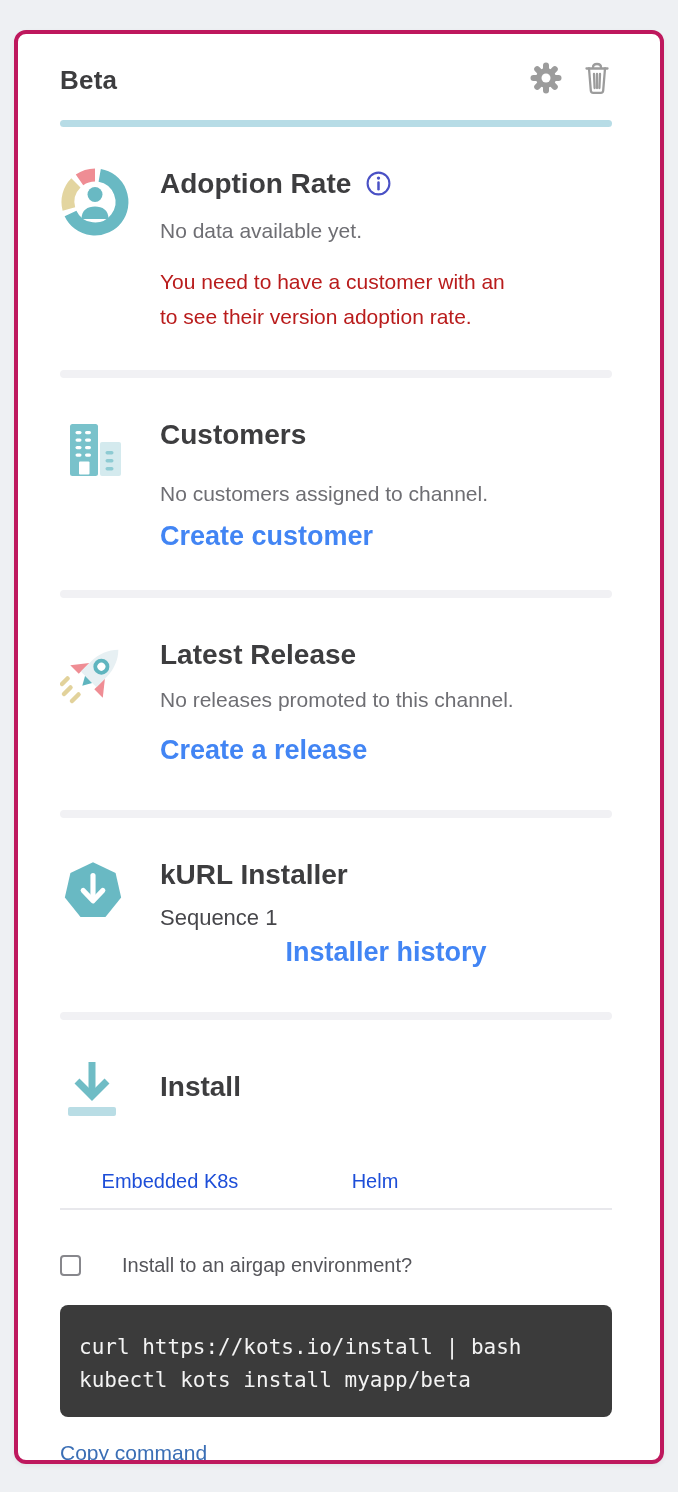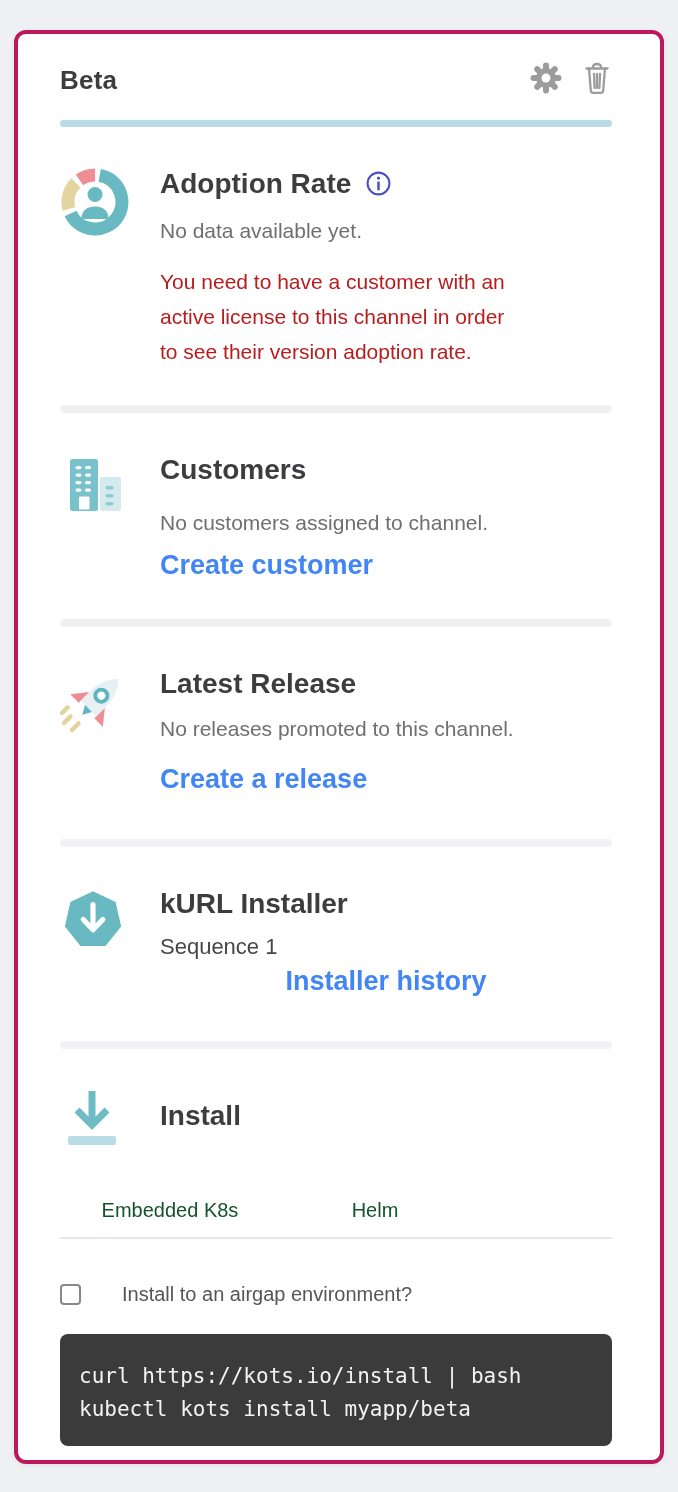--- a/index.html
+++ b/index.html
@@ -32,21 +32,21 @@
   .divider { height:8px; background:#f1f1f4; border-radius:4px; }
 
   .title-row { display:flex; align-items:center; }
   .info-wrap { margin-left:14px; display:inline-flex; cursor:pointer; }
 
   .kurl-row { display:flex; justify-content:space-between;flex-direction:column; }
   .seq-text { font-size:22px; color:#46464a; margin-top:12px; line-height:30px; }
   .history-link { padding-top:4px; }
 
   .tabs { display:flex; border-bottom:2px solid #e8e8ec; margin-top:40px; }
-  .tab { font-size:20px; color:#14532d; padding-bottom:15px; text-align:center; cursor:pointer; }
+  .tab { font-size:20px; color:#1d4ed8; padding-bottom:15px; text-align:center; cursor:pointer; }
   .tab-kots { width:150px; text-align:left; padding-left:12px; }
   .tab-embedded { width:220px; }
   .tab-helm { width:190px; }
   .tab.active { color:#3d3d3f; font-weight:700; border-bottom:4px solid #4c4c4c; margin-bottom:-2px; }
 
   .airgap-row { display:flex; align-items:center; margin-top:44px;gap:24px; }
   .checkbox { width:21px; height:21px; border:2px solid #87878c; border-radius:4px; background:#fff; cursor:pointer; flex:none; }
   .airgap-label { font-size:20px; color:#55555a; margin-left:17px; }
 
   .codeblock {
@@ -118,21 +118,20 @@
           <svg width="27" height="27" viewBox="0 0 26 26" fill="none">
             <circle cx="13" cy="13" r="10.5" stroke="#4a51c5" stroke-width="2"></circle>
             <line x1="13" y1="12" x2="13" y2="18.5" stroke="#4a51c5" stroke-width="2.4" stroke-linecap="round"></line>
             <circle cx="13" cy="7.8" r="1.6" fill="#4a51c5"></circle>
           </svg>
         </span>
       </div>
       <div class="body-text" style="margin-top:16px;">No data available yet.</div>
       <div style="margin-top:18px;">
         <div class="hint-line">You need to have a customer with an</div>
-        <div class="hint-line">active license to this channel in order</div>
         <div class="hint-line">to see their version adoption rate.</div>
       </div>
     </div>
   </div>
 
   <div class="divider mt36"></div>
 
   
   <div class="section mt40">
     <div class="icon-col">
@@ -148,21 +147,21 @@
           <rect x="25" y="20.5" width="6" height="3.2" rx="1.6" fill="#ffffff"></rect>
         <rect x="15.5" y="28" width="6" height="3.2" rx="1.6" fill="#ffffff"></rect>
           <rect x="25" y="28" width="6" height="3.2" rx="1.6" fill="#ffffff"></rect>
         <rect x="15.5" y="35.5" width="6" height="3.2" rx="1.6" fill="#ffffff"></rect>
           <rect x="25" y="35.5" width="6" height="3.2" rx="1.6" fill="#ffffff"></rect>
         <rect x="19" y="43.5" width="10.5" height="13" rx="1" fill="#ffffff"></rect>
       </svg>
     </div>
     <div class="content-col">
       <div class="sec-title">Customers</div>
-      <div class="body-text" style="margin-top:22px;">No customers assigned to channel.</div>
+      <div class="body-text" style="margin-top:28px;">No customers assigned to channel.</div>
       <span class="link" style="margin-top:12px;">Create customer</span>
     </div>
   </div>
 
   <div class="divider mt38"></div>
 
   
   <div class="section mt40">
     <div class="icon-col">
       <svg width="70" height="70" viewBox="0 0 70 70">

